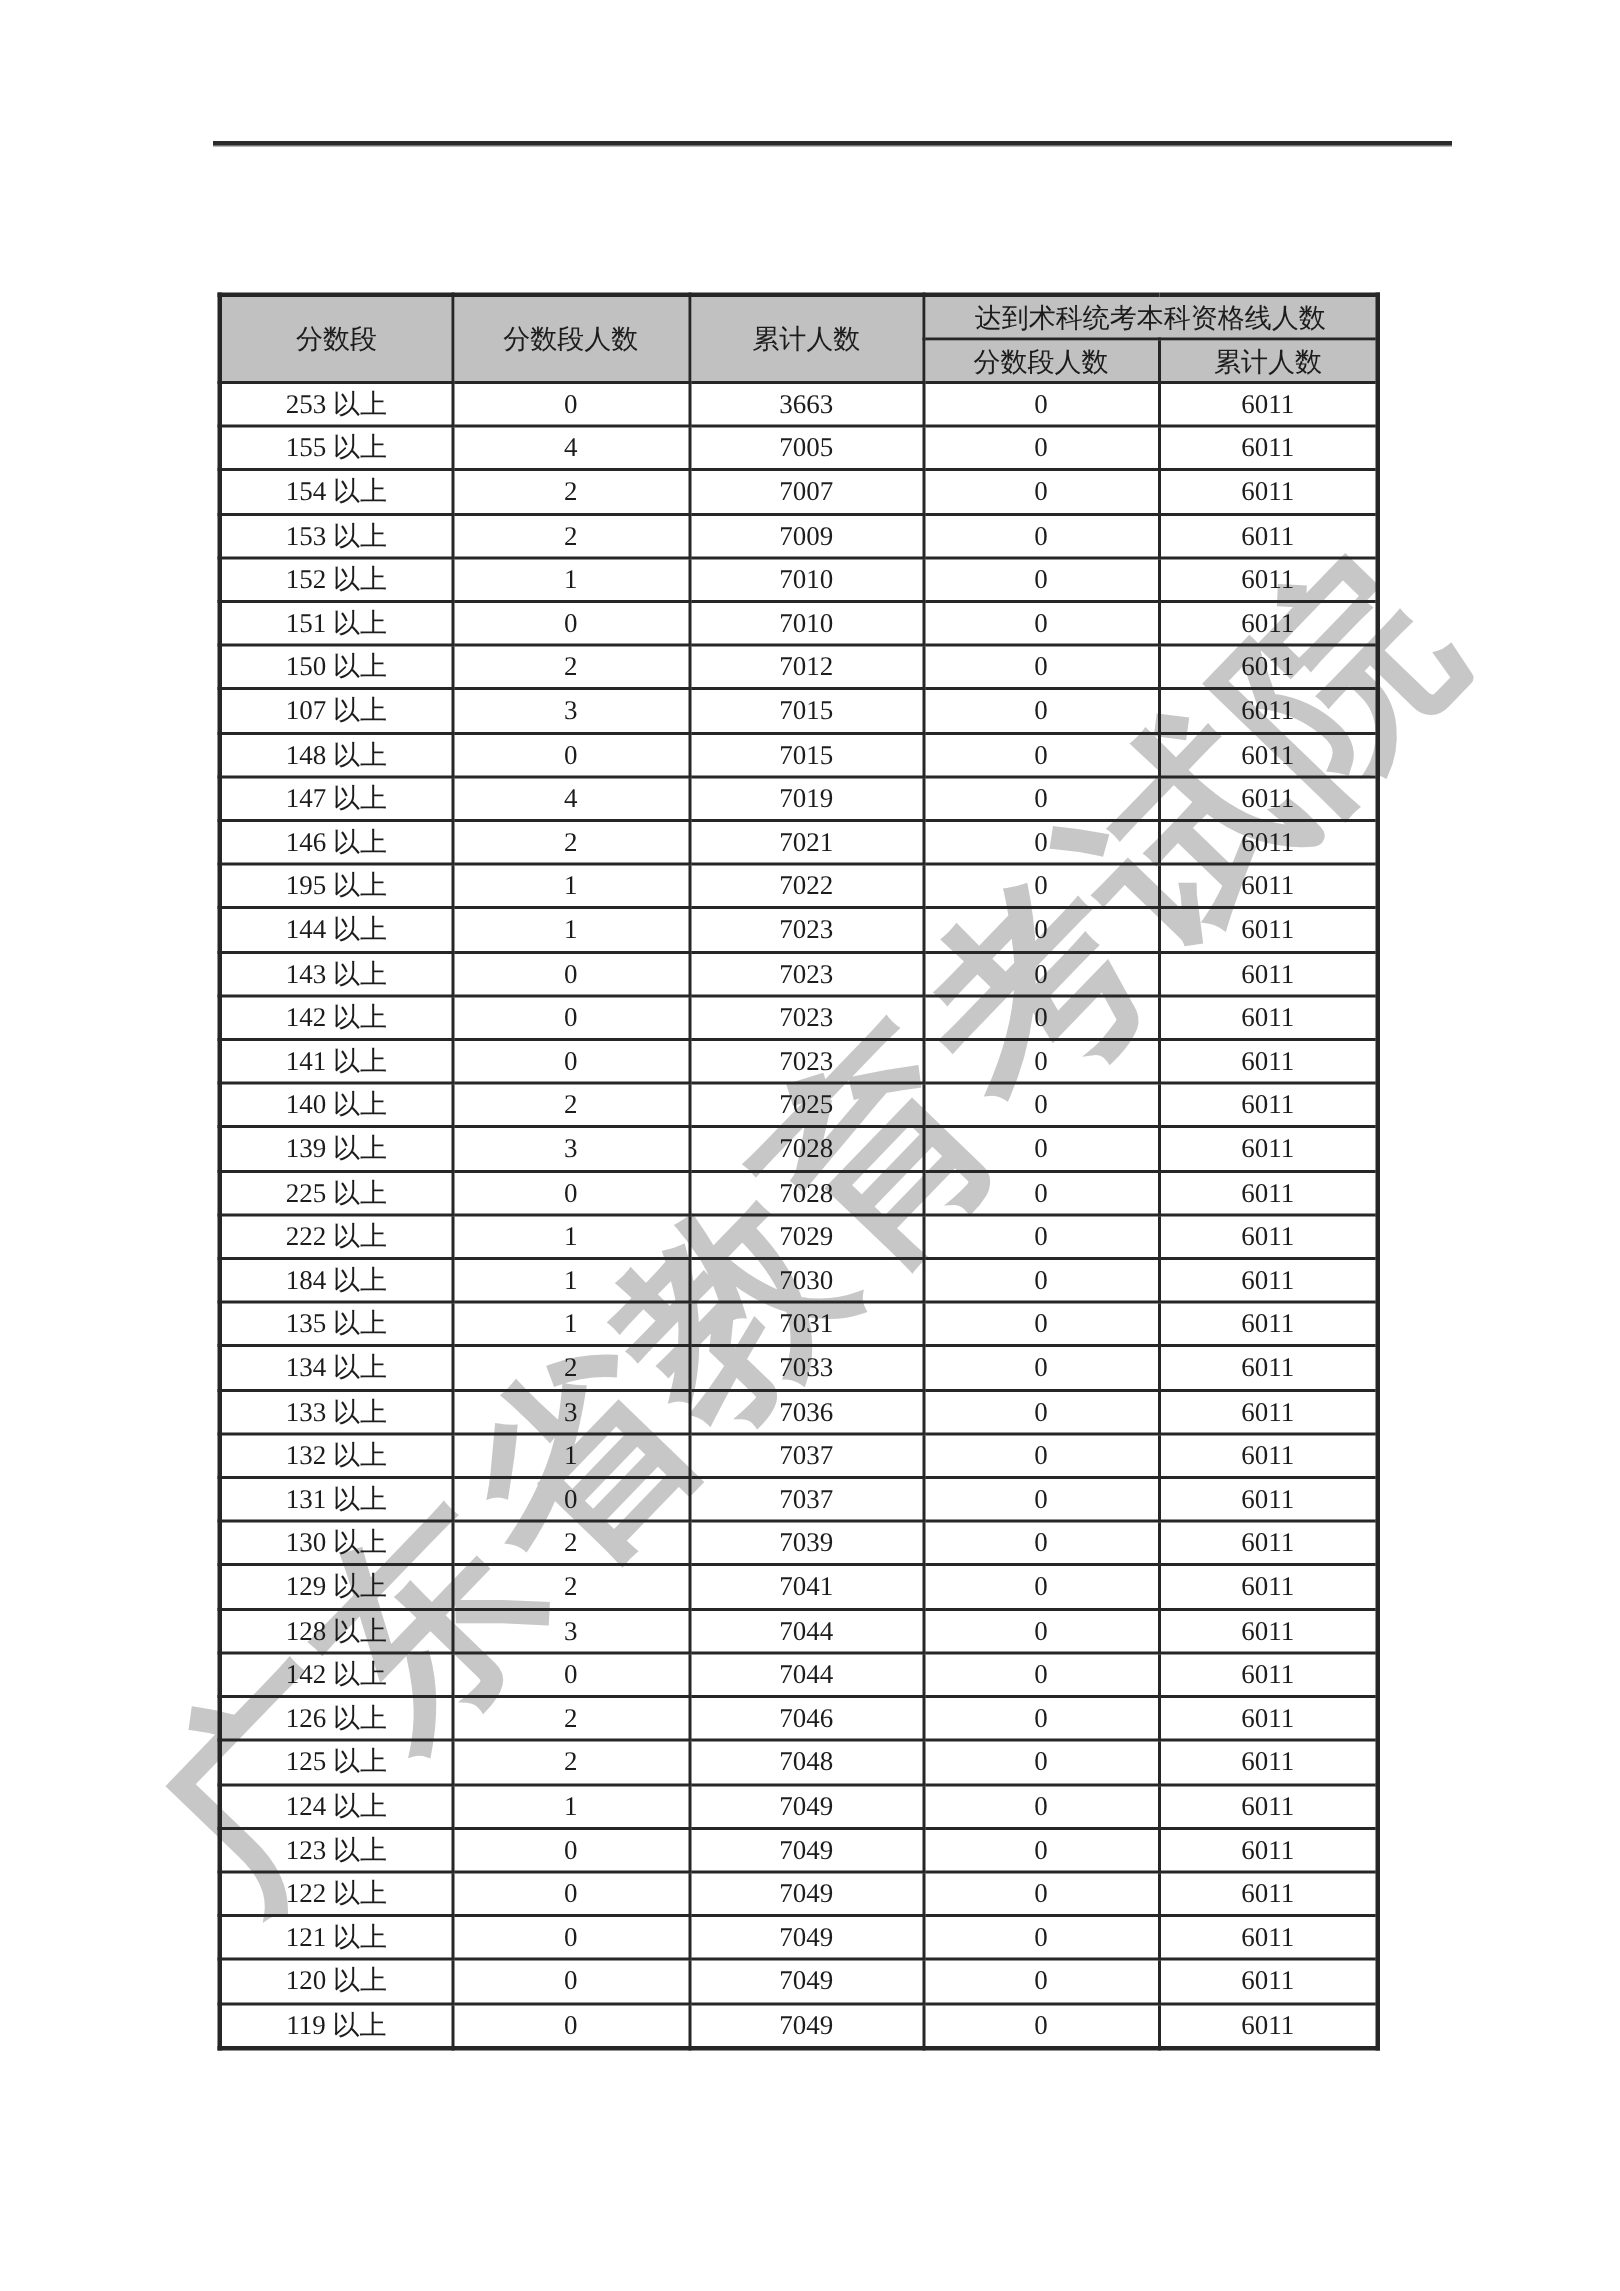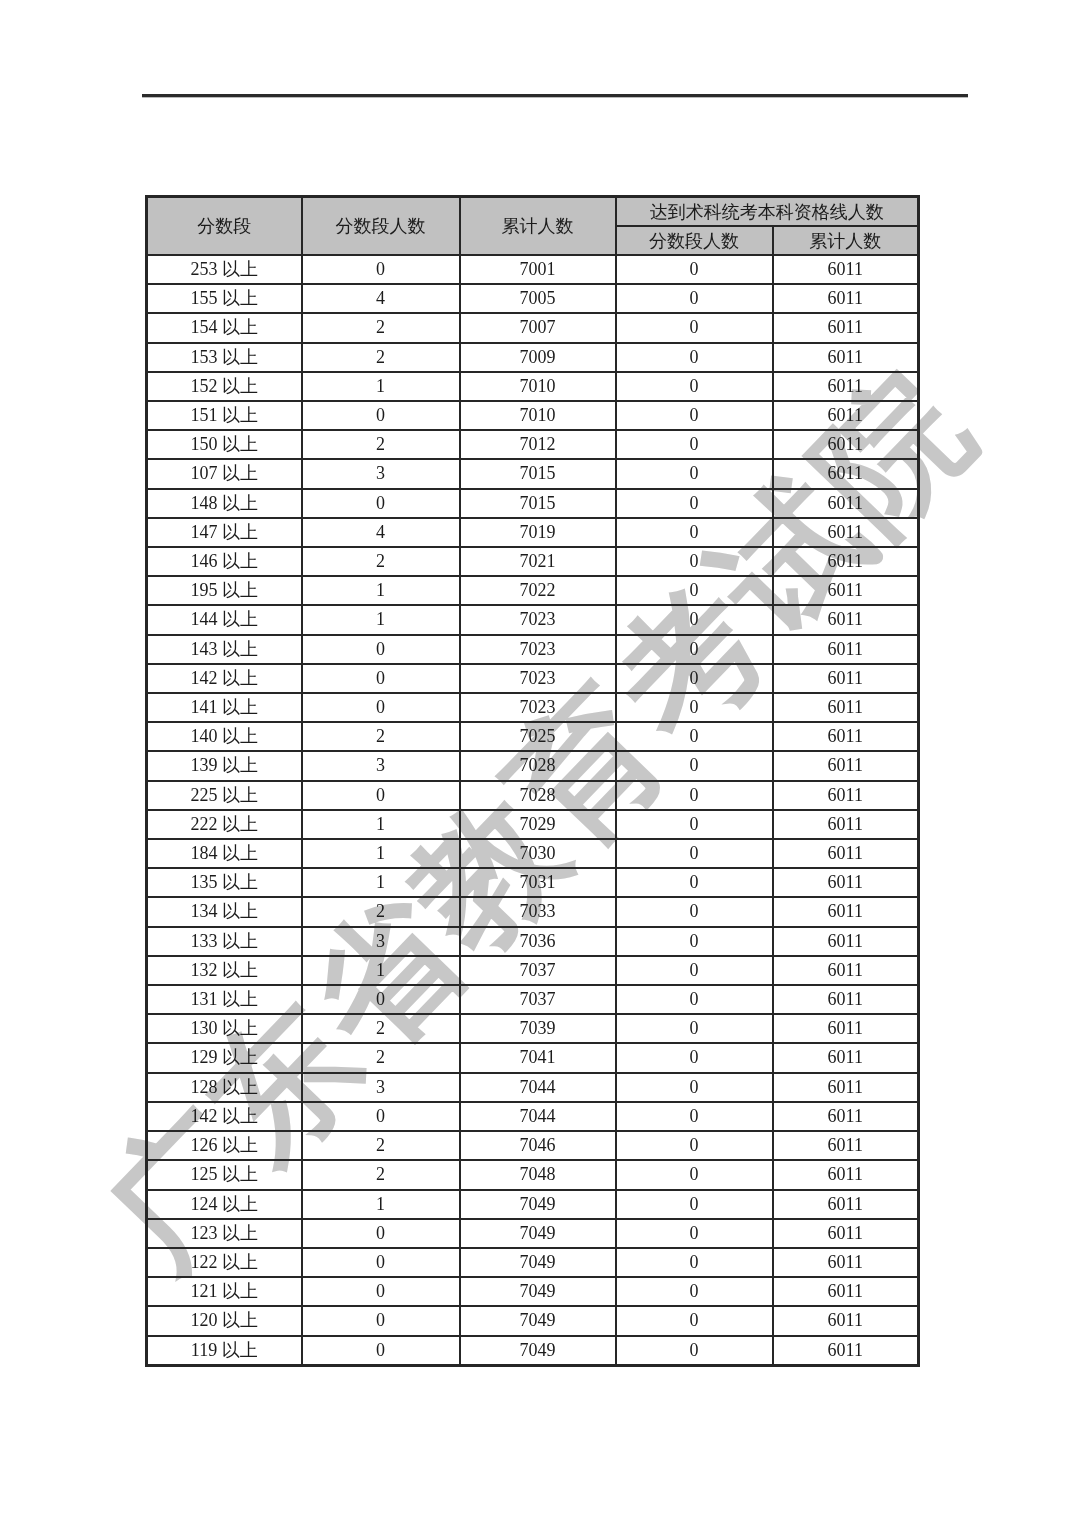--- a/index.html
+++ b/index.html
@@ -96,21 +96,21 @@
       </tr>
       <tr>
         <th>分数段人数</th>
         <th>累计人数</th>
       </tr>
     </thead>
     <tbody>
         <tr>
       <td>253 以上</td>
       <td>0</td>
-      <td>7001</td>
+      <td>3663</td>
       <td>0</td>
       <td>6011</td>
     </tr>
         <tr>
       <td>155 以上</td>
       <td>4</td>
       <td>7005</td>
       <td>0</td>
       <td>6011</td>
     </tr>

